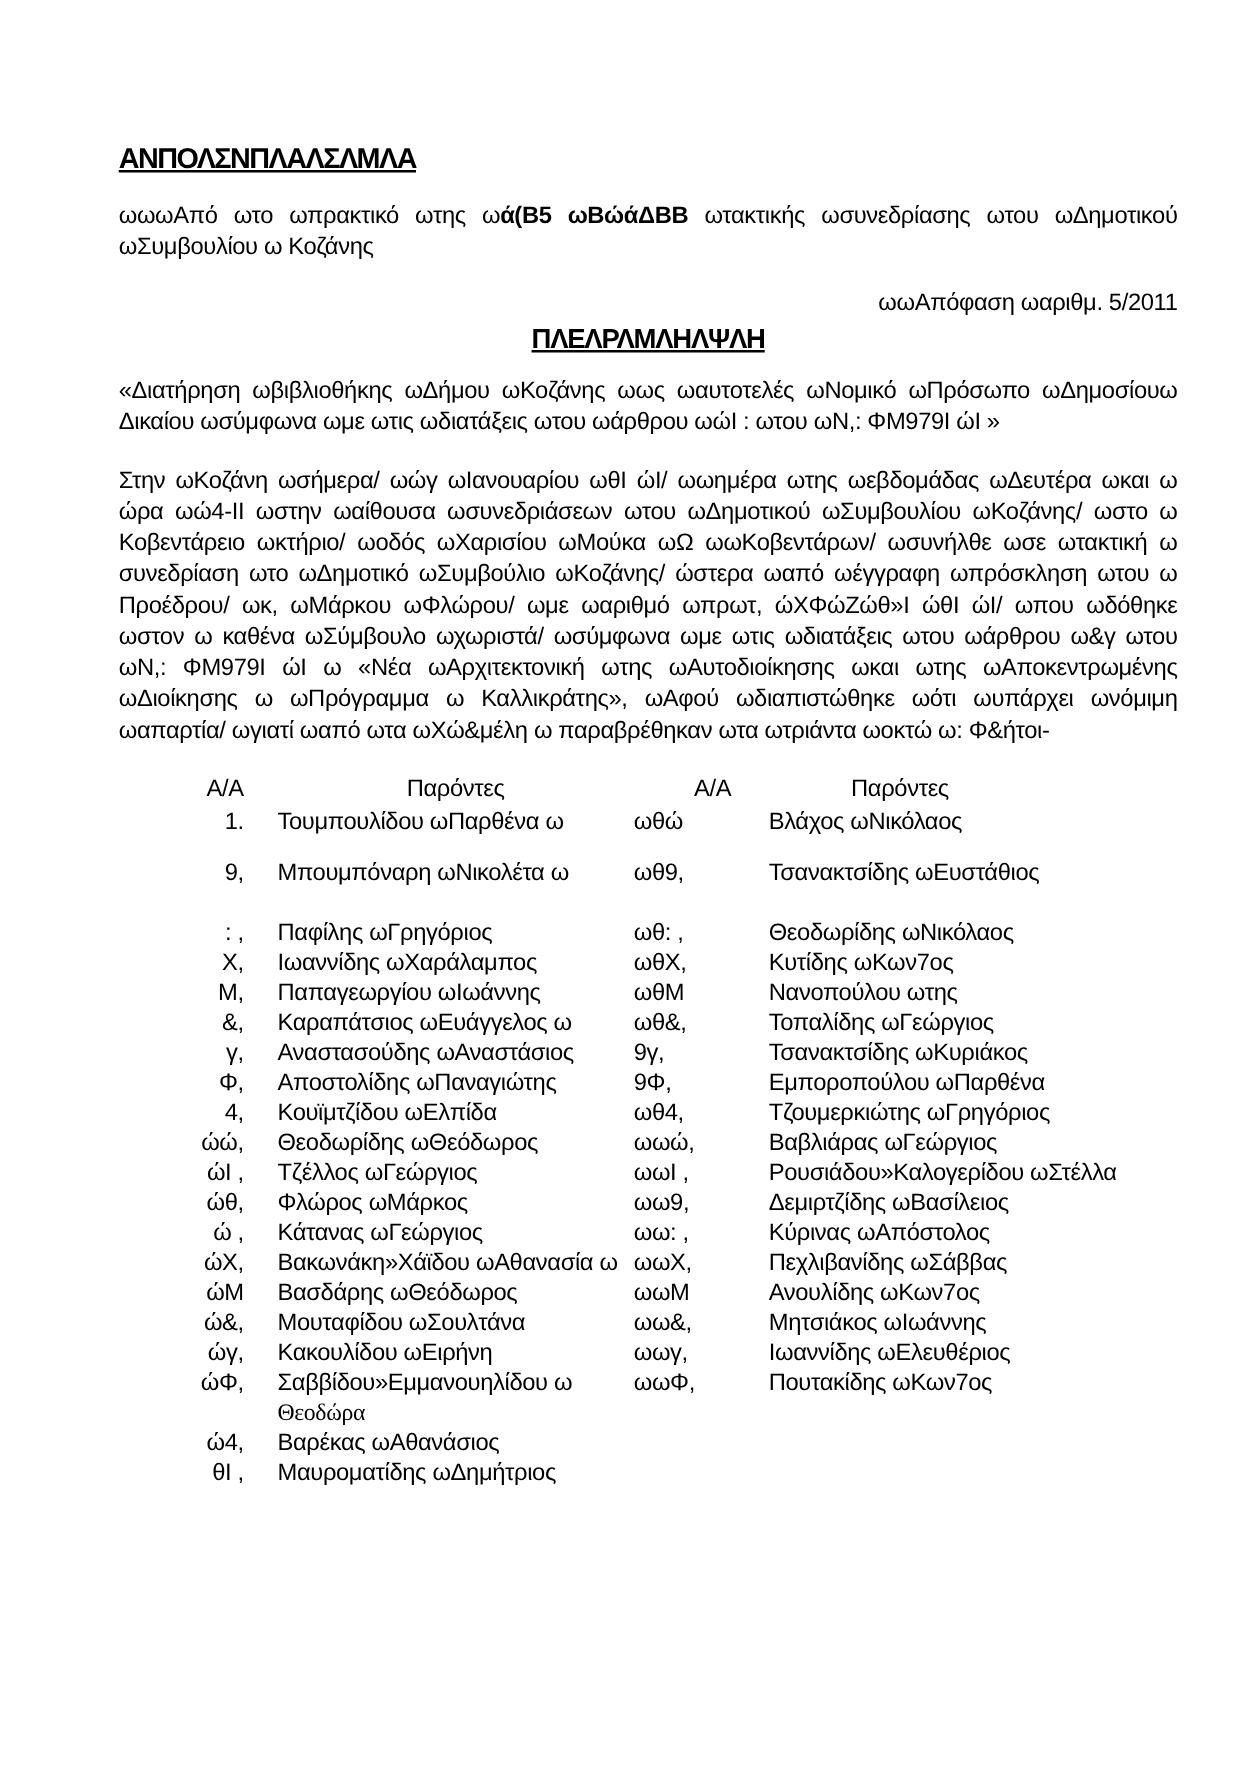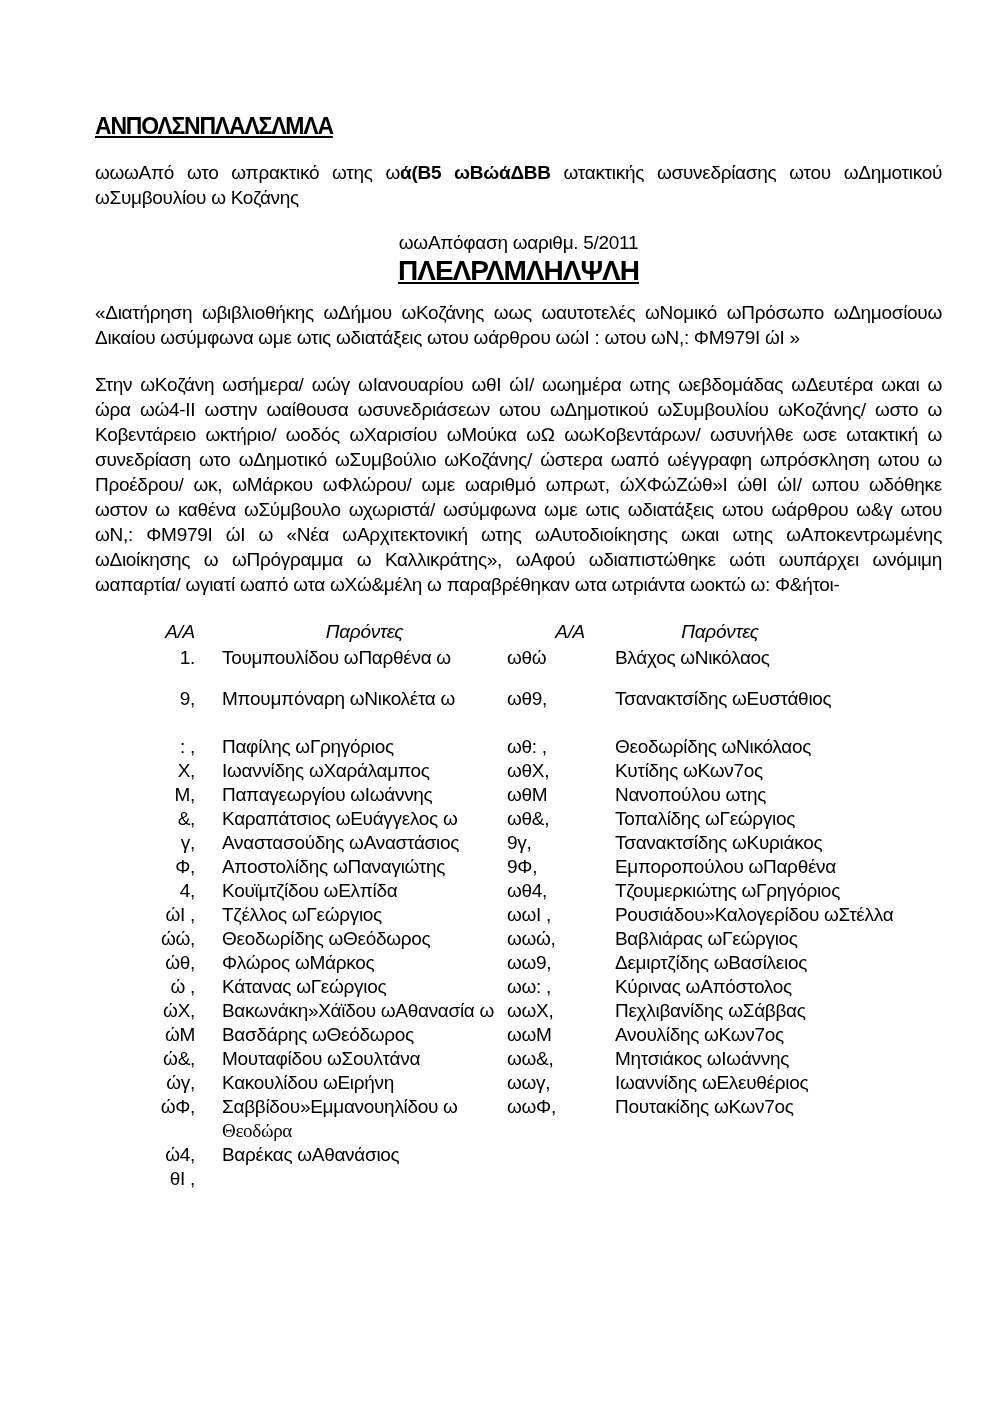--- a/index.html
+++ b/index.html
@@ -27,35 +27,35 @@
     text-decoration: underline;
     line-height: 28px;
   }
   .para {
     margin: 0;
     font-size: 19px;
     line-height: 25px;
     text-align: justify;
   }
   .intro-para   { margin-top: 20px; }
-  .decision-line{ margin-top: 20px; text-align: center; }
+  .decision-line{ margin-top: 20px; text-align: right; }
   .summary-heading {
     margin: 2px 0 0 0;
     text-align: center;
-    font-size: 28px;
+    font-size: 22px;
     font-weight: bold;
     letter-spacing: -1px;
     text-decoration: underline;
     line-height: 27px;
   }
   .subject-para { margin-top: 16px; }
   .body-para    { margin-top: 22px; }
 
   .attendance { margin-top: 22px; font-size: 19px; }
-  .att-header { display: flex; line-height: 25px; font-style: italic; }
+  .att-header { display: flex; line-height: 25px; }
   .att-rows   { margin-top: 2px; }
   .att-row    { display: flex; line-height: 24px; }
   .c-n1 { width: 100px; text-align: right; white-space: pre; flex: none; }
   .c-p1 { width: 285px; margin-left: 27px; flex: none; }
   .c-n2 { width: 78px;  text-align: left; white-space: pre; flex: none; }
   .c-p2 { margin-left: 30px; flex: 1; }
   .h-n1 { width: 100px; text-align: right; flex: none; }
   .h-p1 { width: 285px; margin-left: 27px; text-align: center; flex: none; }
   .h-n2 { width: 78px;  text-align: right; flex: none; }
   .h-p2 { width: 210px; margin-left: 30px; text-align: center; flex: none; }
@@ -136,32 +136,32 @@
     <span class="c-n2">9Φ,</span>
     <span class="c-p2">Εμποροπούλου ωΠαρθένα</span>
   </div>
         <div class="att-row">
     <span class="c-n1">4,</span>
     <span class="c-p1"><span>Κουϊμτζίδου ωΕλπίδα</span></span>
     <span class="c-n2">ωθ4,</span>
     <span class="c-p2">Τζουμερκιώτης ωΓρηγόριος</span>
   </div>
         <div class="att-row">
+    <span class="c-n1">ώώ,</span>
+    <span class="c-p1"><span>Θεοδωρίδης ωΘεόδωρος</span></span>
+    <span class="c-n2">ωωώ,</span>
+    <span class="c-p2">Βαβλιάρας ωΓεώργιος</span>
+  </div>
+        <div class="att-row">
     <span class="c-n1">ώΙ ,</span>
     <span class="c-p1"><span>Τζέλλος ωΓεώργιος</span></span>
     <span class="c-n2">ωωΙ ,</span>
     <span class="c-p2">Ρουσιάδου»Καλογερίδου ωΣτέλλα</span>
   </div>
         <div class="att-row">
-    <span class="c-n1">ώώ,</span>
-    <span class="c-p1"><span>Θεοδωρίδης ωΘεόδωρος</span></span>
-    <span class="c-n2">ωωώ,</span>
-    <span class="c-p2">Βαβλιάρας ωΓεώργιος</span>
-  </div>
-        <div class="att-row">
     <span class="c-n1">ώθ,</span>
     <span class="c-p1"><span>Φλώρος ωΜάρκος</span></span>
     <span class="c-n2">ωω9,</span>
     <span class="c-p2">Δεμιρτζίδης ωΒασίλειος</span>
   </div>
         <div class="att-row">
     <span class="c-n1">ώ ,</span>
     <span class="c-p1"><span>Κάτανας ωΓεώργιος</span></span>
     <span class="c-n2">ωω: ,</span>
     <span class="c-p2">Κύρινας ωΑπόστολος</span>
@@ -197,19 +197,20 @@
     <span class="c-p2">Πουτακίδης ωΚων7ος</span>
   </div>
         <div class="att-row">
     <span class="c-n1">ώ4,</span>
     <span class="c-p1"><span>Βαρέκας ωΑθανάσιος</span></span>
     <span class="c-n2"></span>
     <span class="c-p2"></span>
   </div>
         <div class="att-row">
     <span class="c-n1">θΙ ,</span>
+    <span class="c-p1"><span>Μαυροματίδης ωΔημήτριος</span></span>
     <span class="c-n2"></span>
     <span class="c-p2"></span>
   </div>
       </div>
   </div>
 
 </div>
 
 </body></html>

